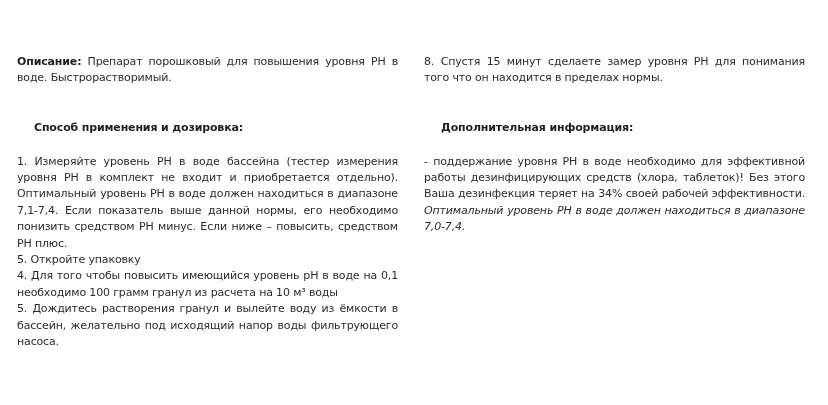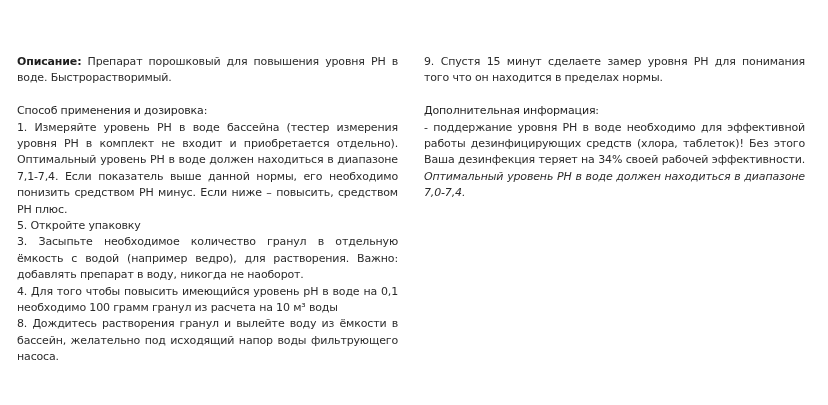--- a/index.html
+++ b/index.html
@@ -12,35 +12,34 @@
     position: absolute; top: 54px; width: 381px;
     font-size: 11px; line-height: 16.4px;
     text-align: justify; hyphens: manual;
     letter-spacing: -0.15px;
   }
   .col.left { left: 17px; }
   .col.right { left: 424px; }
   .para { margin: 0; }
   .gap { height: 16.4px; }
   .label { font-weight: bold; color: #1f1f1f; }
-  .heading { font-weight: normal; color: #1f1f1f; margin: 0; }
+  .heading { font-weight: bold; color: #1f1f1f; margin: 17px; }
   .ital { font-style: italic; }
 </style>
 </head>
 <body>
 
 <div class="col left">
   <p class="para"><span class="label">Описание:</span><span> Препарат порошковый для повышения уровня РН в воде. Быстрорастворимый.</span></p>
   <div class="gap"></div>
   <p class="heading">Способ применения и дозировка:</p>
   <p class="para">1. Измеряйте уровень РН в воде бассейна (тестер измерения уровня РН в комплект не входит и приобретается отдельно). Оптимальный уровень РН в воде должен находиться в диапазоне 7,1-7,4. Если показатель выше данной нормы, его необходимо понизить средством РН минус. Если ниже – повысить, средством РН плюс.</p>
   <p class="para">5. Откройте упаковку</p>
-  <p class="para">3. Засыпьте необходимое количество гранул в отдельную ёмкость с водой (например ведро), для растворения. Важно: добавлять препарат в воду, никогда не наоборот.</p>
   <p class="para">4. Для того чтобы повысить имеющийся уровень pH в воде на 0,1 необходимо 100 грамм гранул из расчета на 10 м³ воды</p>
-  <p class="para">8. Дождитесь растворения гранул и вылейте воду из ёмкости в бассейн, желательно под исходящий напор воды фильтрующего насоса.</p>
+  <p class="para">5. Дождитесь растворения гранул и вылейте воду из ёмкости в бассейн, желательно под исходящий напор воды фильтрующего насоса.</p>
 </div>
 
 <div class="col right">
-  <p class="para">9. Спустя 15 минут сделаете замер уровня РН для понимания того что он находится в пределах нормы.</p>
+  <p class="para">8. Спустя 15 минут сделаете замер уровня РН для понимания того что он находится в пределах нормы.</p>
   <div class="gap"></div>
   <p class="heading">Дополнительная информация:</p>
   <p class="para"><span>- поддержание уровня РН в воде необходимо для эффективной работы дезинфицирующих средств (хлора, таблеток)! Без этого Ваша дезинфекция теряет на 34% своей рабочей эффективности. </span><span class="ital">Оптимальный уровень РН в воде должен находиться в диапазоне 7,0-7,4.</span></p>
 </div>
 
 </body></html>

